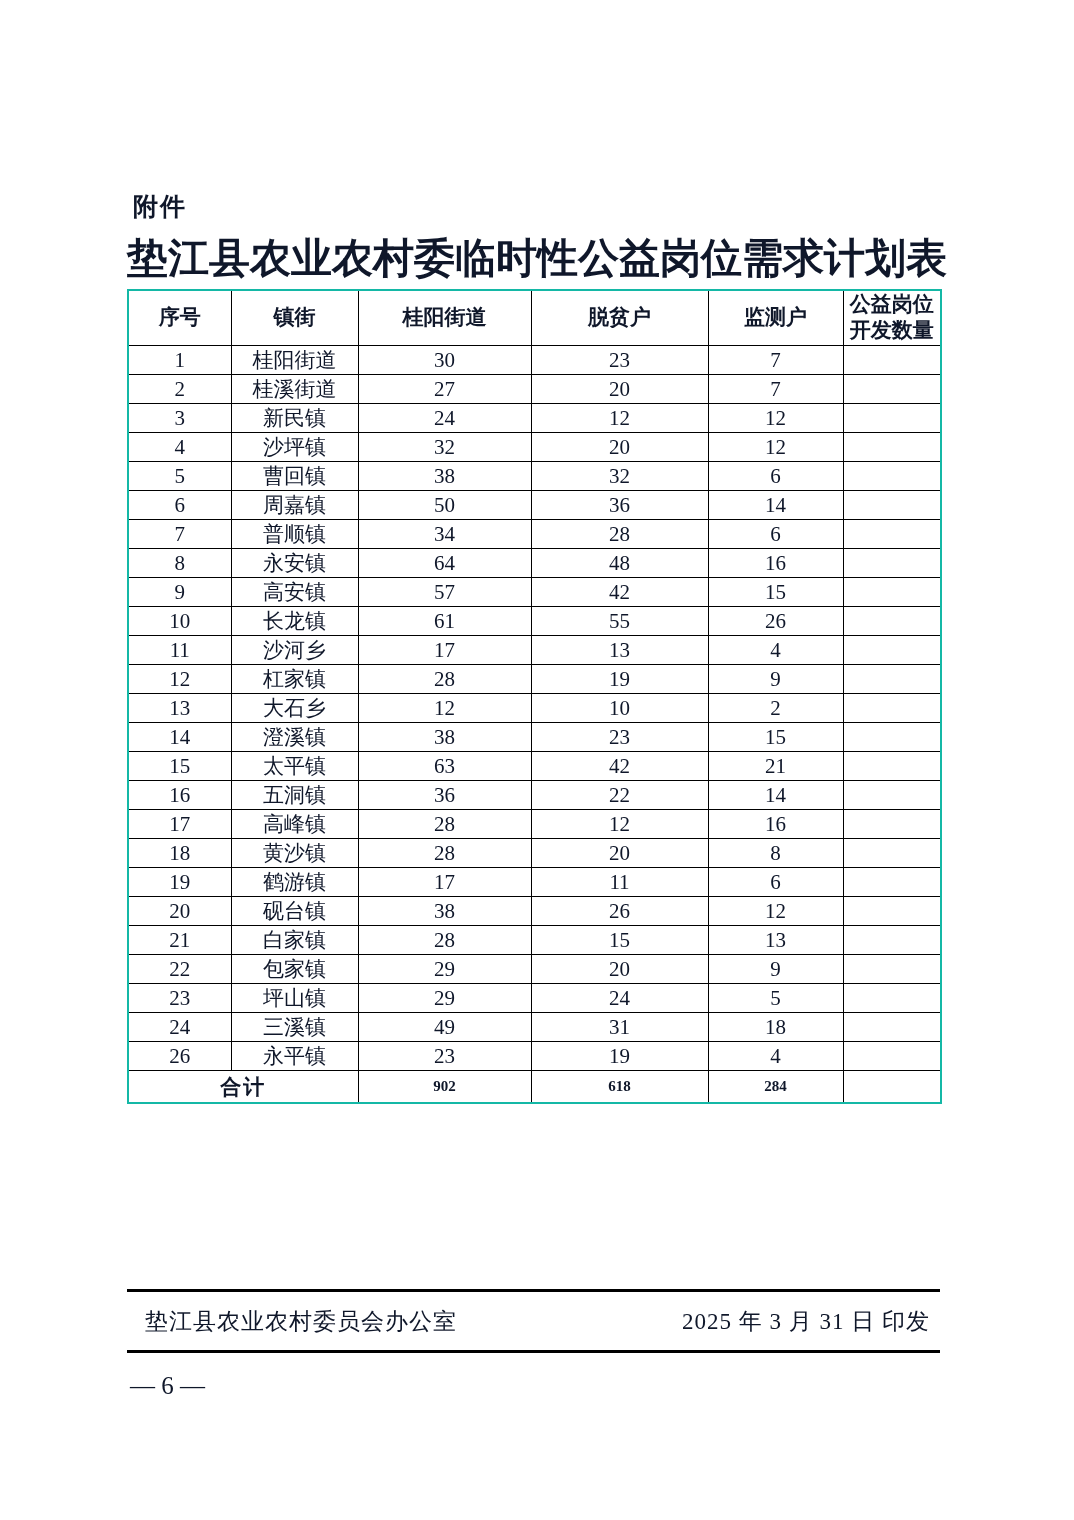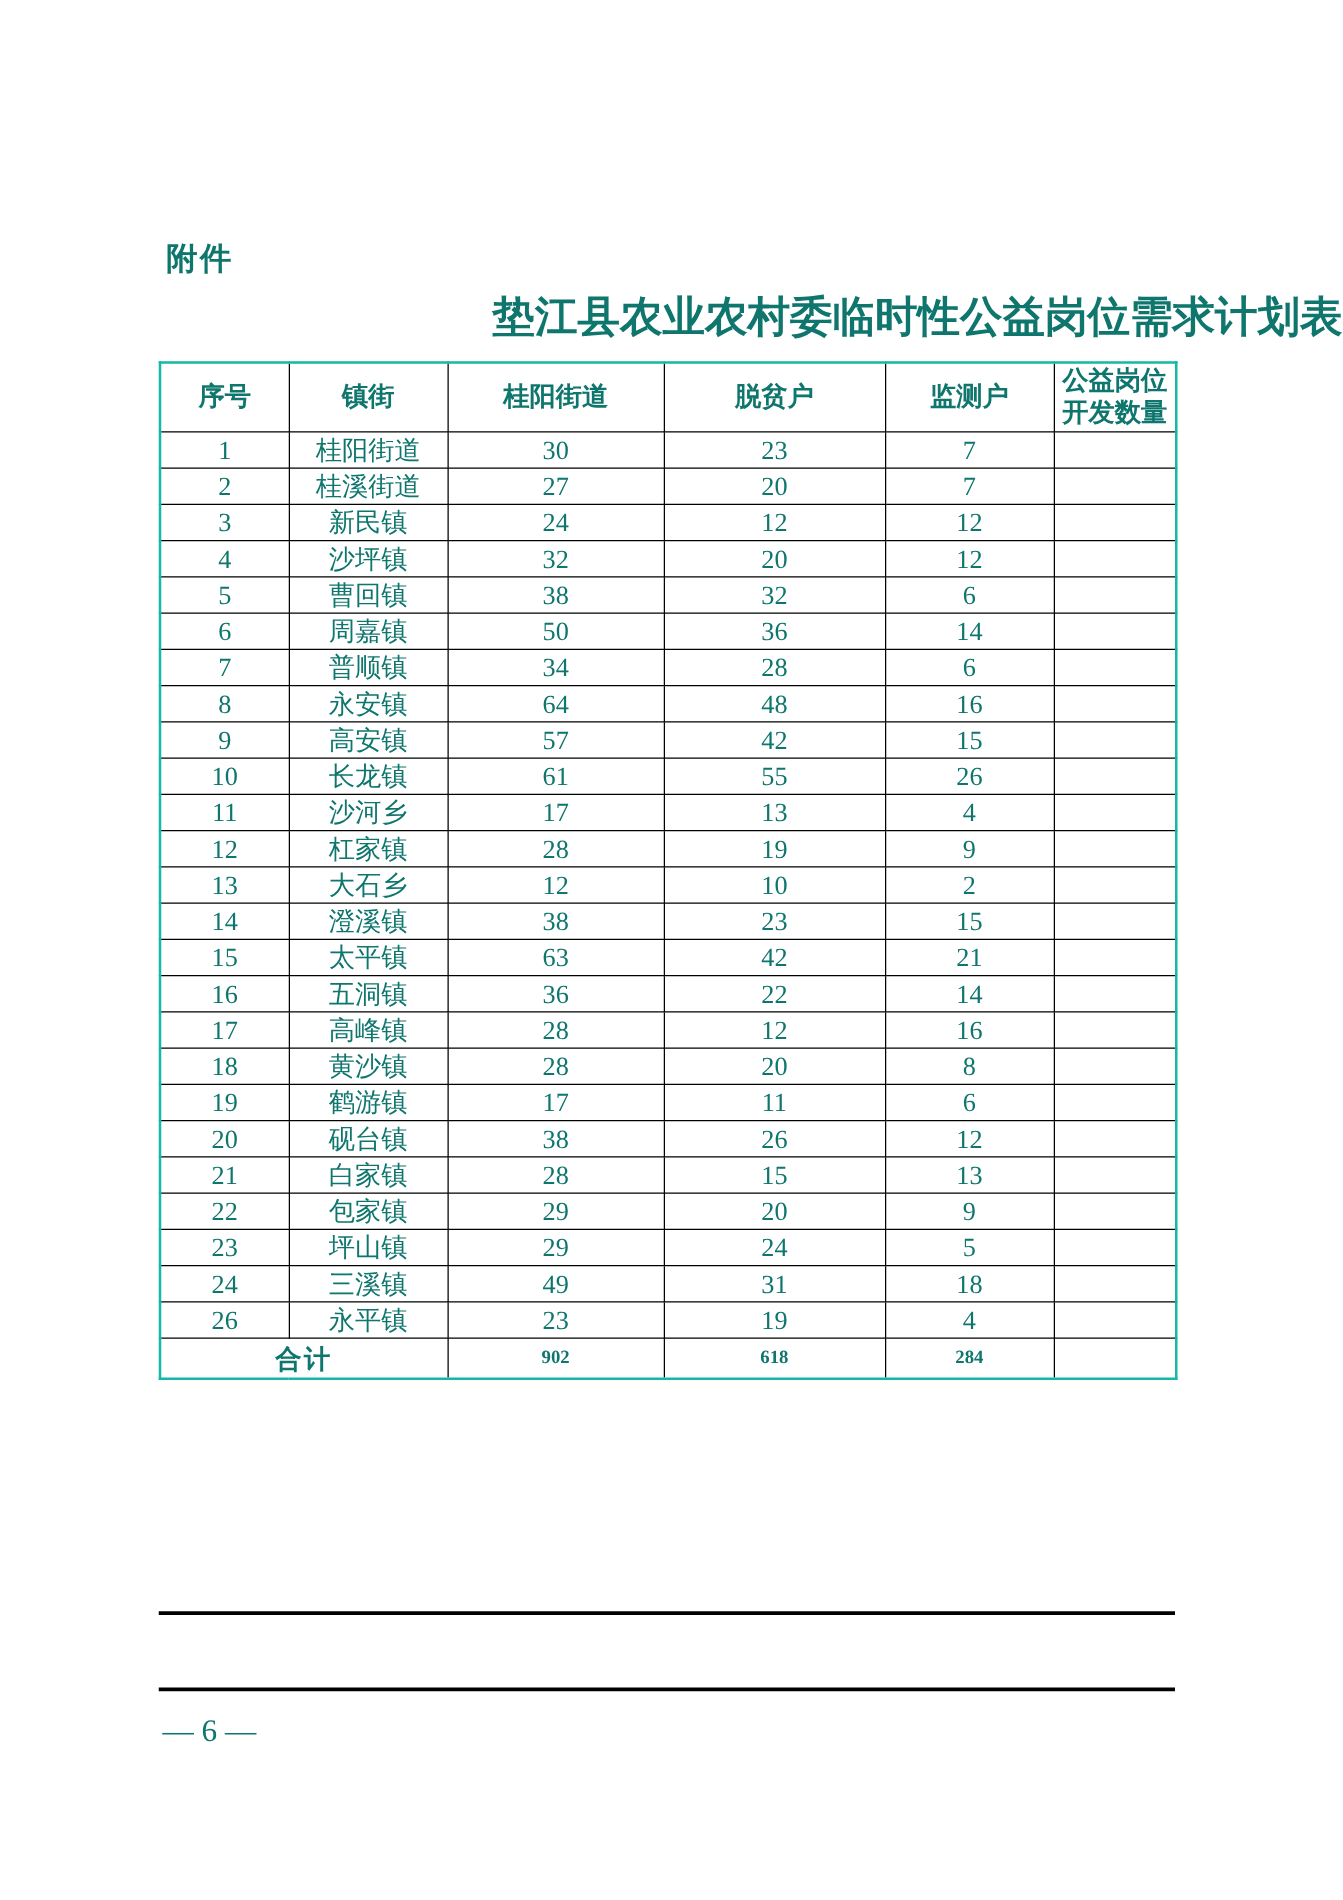--- a/index.html
+++ b/index.html
@@ -5,41 +5,41 @@
   html, body {
     margin: 0;
     padding: 0;
     background: #ffffff;
   }
   .page {
     position: relative;
     width: 1074px;
     height: 1520px;
     background: #ffffff;
-    color: #0f766e;
+    color: #0f172a;
     font-family: "Liberation Serif", "DejaVu Serif", serif;
     overflow: hidden;
   }
   .attachment {
     position: absolute;
     left: 133px;
     top: 190px;
     font-family: "Liberation Sans", "DejaVu Sans", sans-serif;
     font-weight: bold;
     font-size: 25px;
     letter-spacing: 2px;
   }
   .title {
     position: absolute;
     left: 0;
     top: 231px;
     width: 100%;
     margin: 0;
-    text-align: right;
-    font-size: 34px;
+    text-align: center;
+    font-size: 41px;
     font-weight: bold;
     font-family: "Liberation Serif", "DejaVu Serif", serif;
   }
   table.doc-table {
     position: absolute;
     left: 127px;
     top: 289px;
     width: 813px;
     border-collapse: collapse;
     table-layout: fixed;
@@ -342,18 +342,22 @@
         <td class="total-val">902</td>
         <td class="total-val">618</td>
         <td class="total-val">284</td>
         <td class="total-val"></td>
       </tr>
     </tfoot>
   </table>
 
   <div class="rule rule-top"></div>
 
+  <div class="footer-row">
+    <span>垫江县农业农村委员会办公室</span>
+    <span>2025 年 3 月 31 日  印发</span>
+  </div>
 
   <div class="rule rule-bottom"></div>
 
   <div class="page-number">— 6 —</div>
 
 </div>
 
 </body></html>

